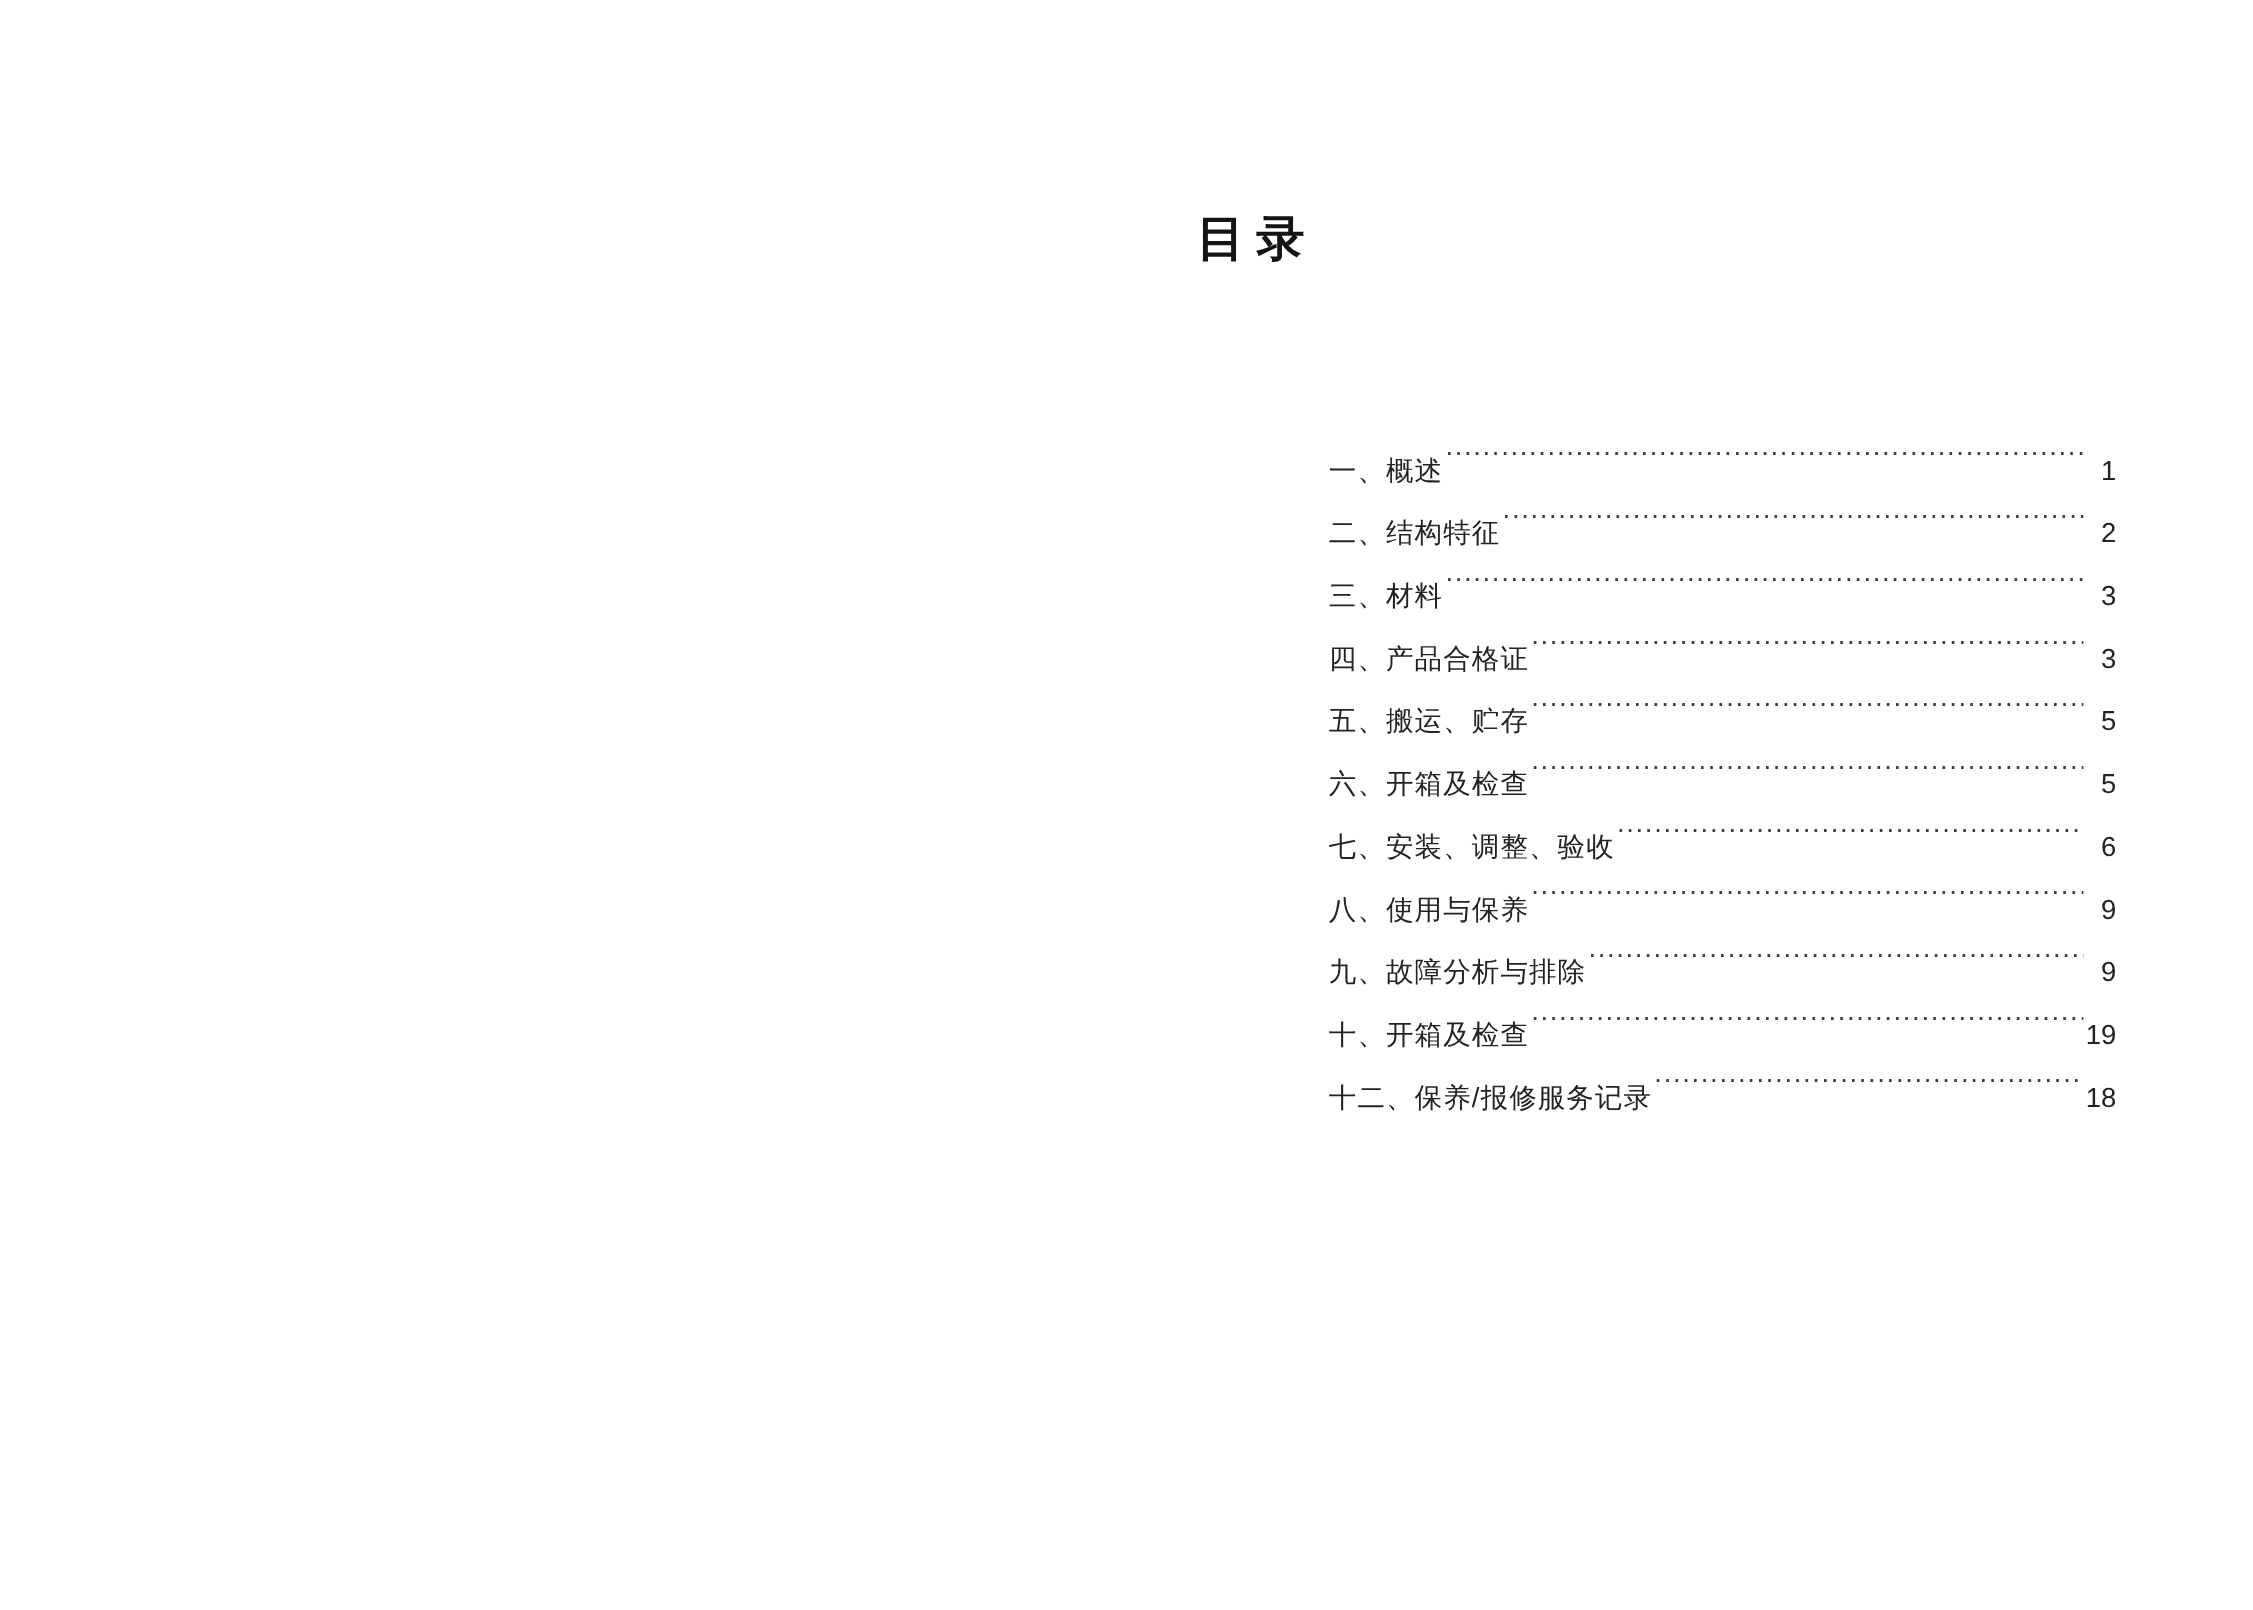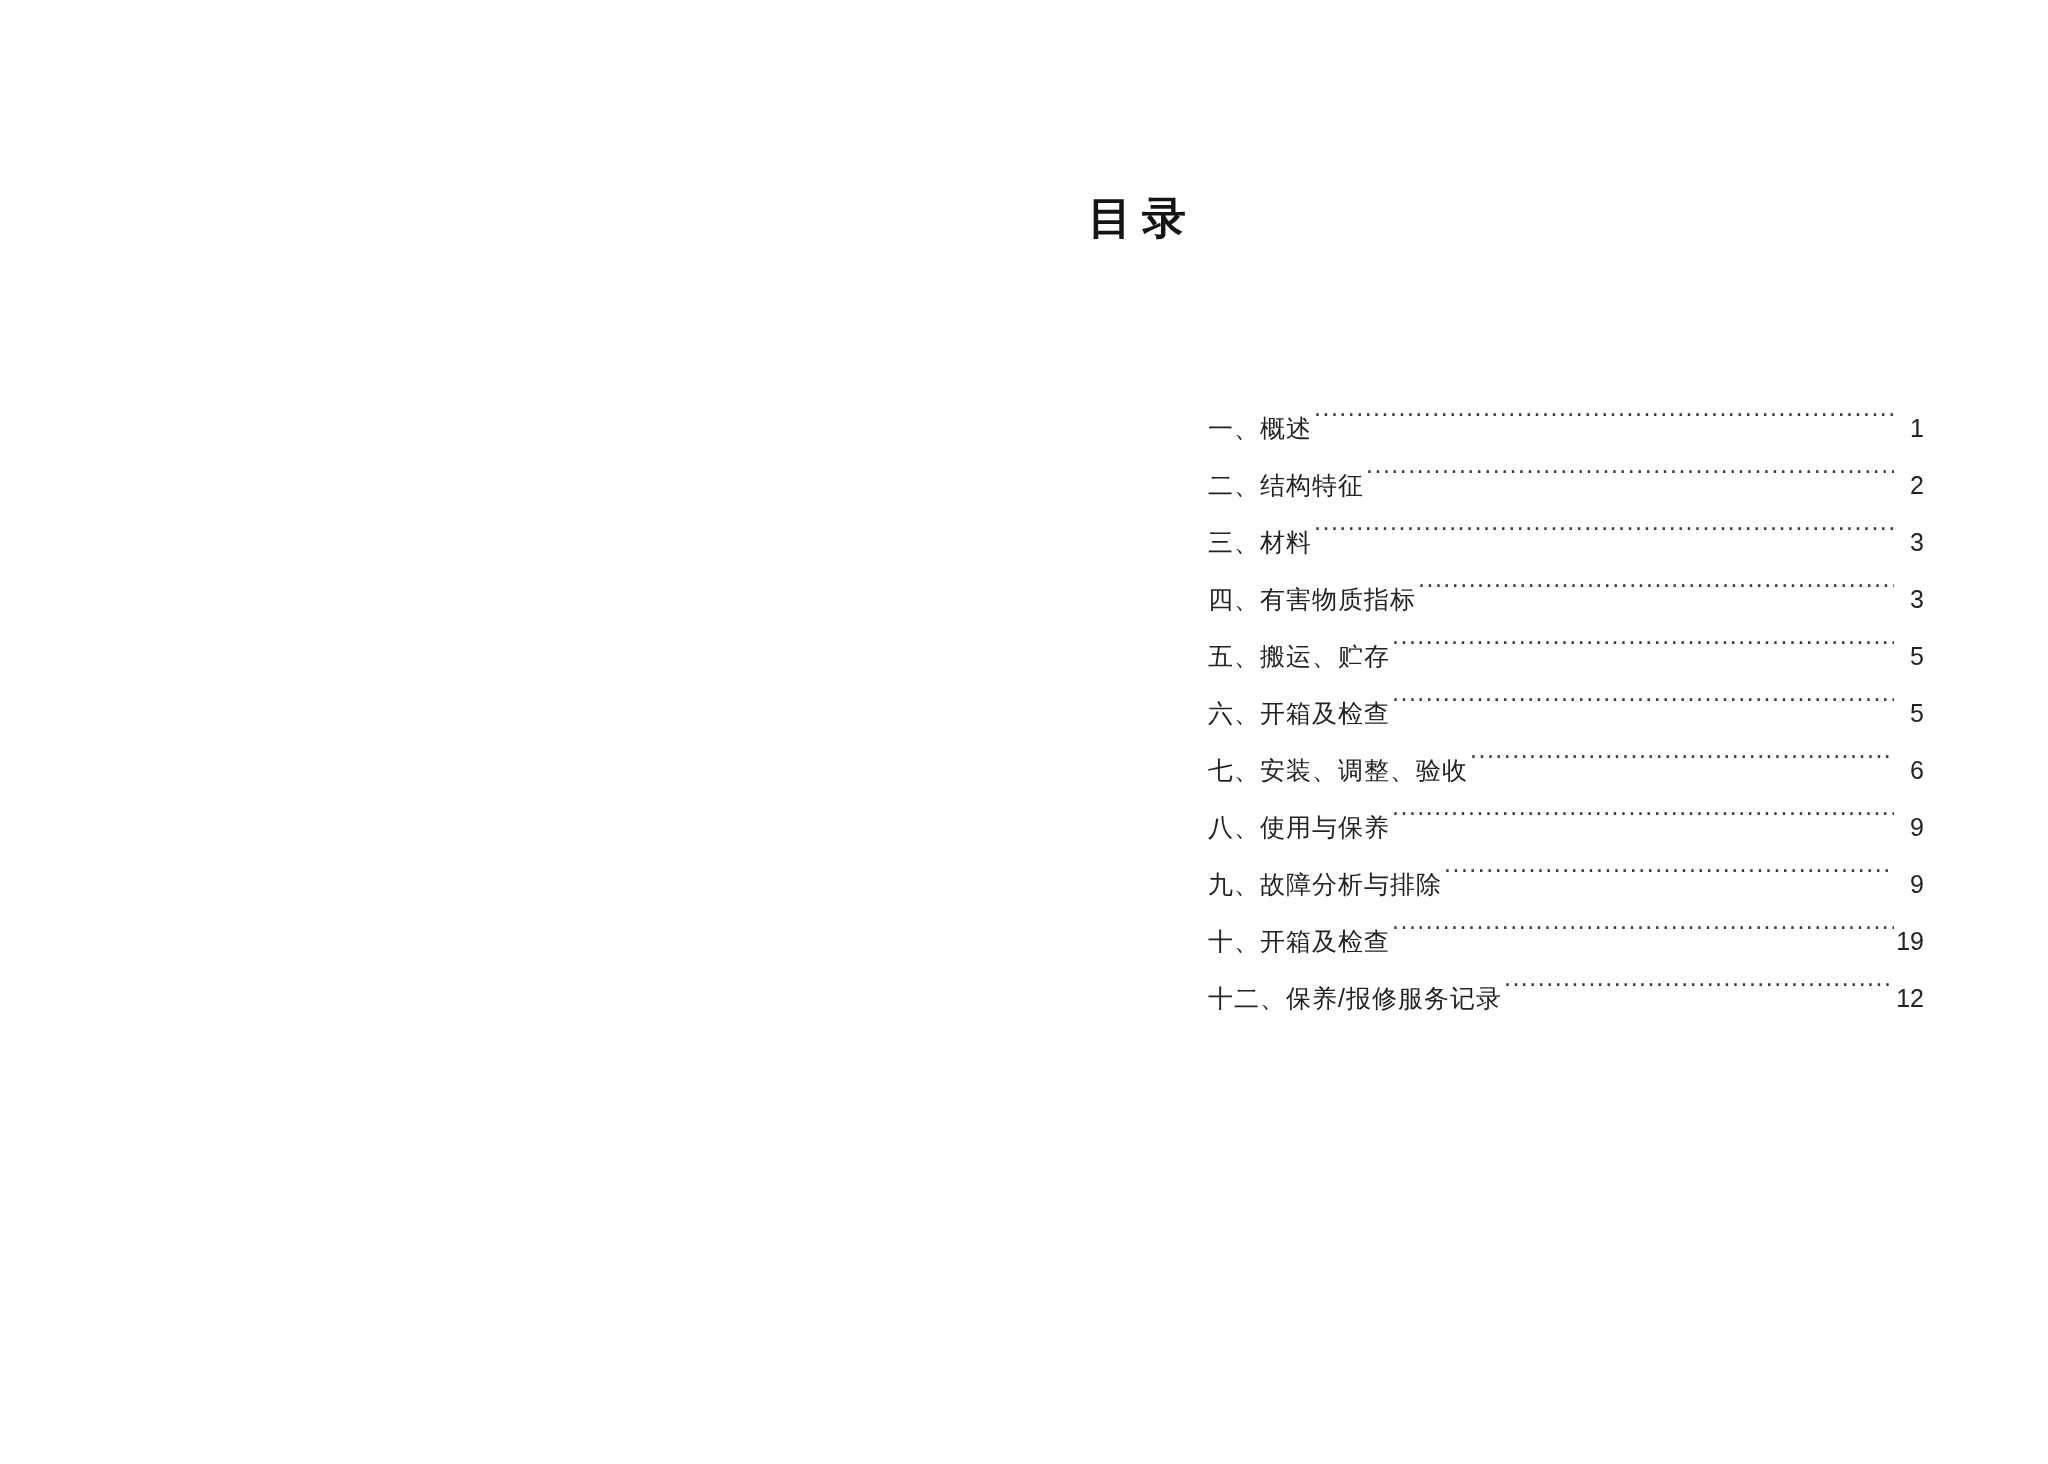--- a/index.html
+++ b/index.html
@@ -94,21 +94,21 @@
       <span class="toc-page">2</span>
     </div>
 
     <div class="toc-row">
       <span class="toc-label">三、材料</span>
       <span class="toc-dots"></span>
       <span class="toc-page">3</span>
     </div>
 
     <div class="toc-row">
-      <span class="toc-label">四、有害物质指标</span>
+      <span class="toc-label">四、产品合格证</span>
       <span class="toc-dots"></span>
       <span class="toc-page">3</span>
     </div>
 
     <div class="toc-row">
       <span class="toc-label">五、搬运、贮存</span>
       <span class="toc-dots"></span>
       <span class="toc-page">5</span>
     </div>
 
@@ -139,17 +139,17 @@
     <div class="toc-row">
       <span class="toc-label">十、开箱及检查</span>
       <span class="toc-dots"></span>
       <span class="toc-page">19</span>
     </div>
 
 
     <div class="toc-row">
       <span class="toc-label">十二、保养/报修服务记录</span>
       <span class="toc-dots"></span>
-      <span class="toc-page">12</span>
+      <span class="toc-page">18</span>
     </div>
 
   </div>
 </div>
 
 </body></html>

